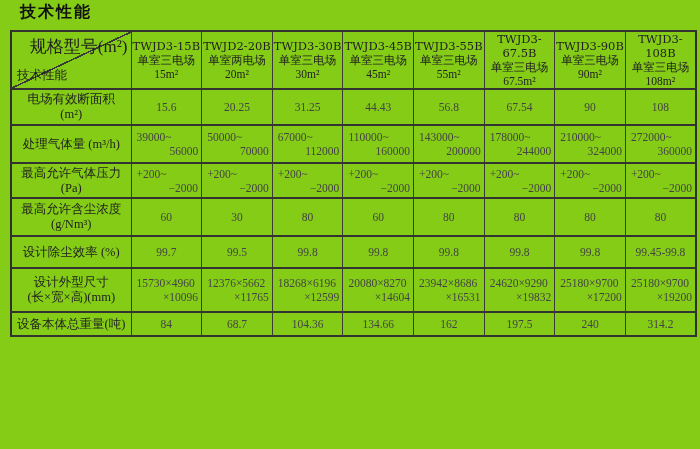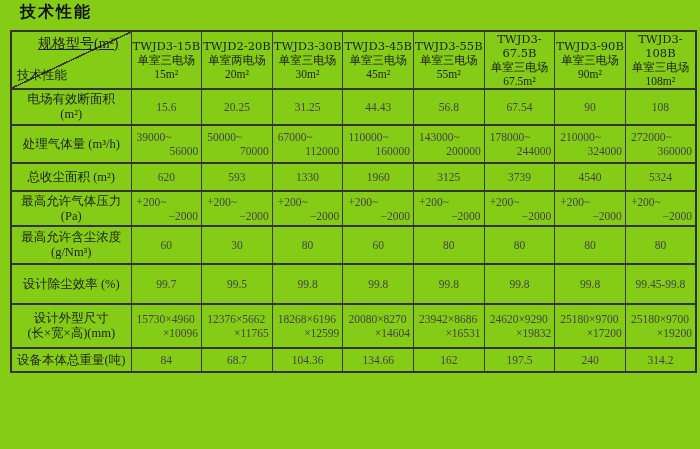--- a/index.html
+++ b/index.html
@@ -31,21 +31,21 @@
   td.cell { font-size:11.5px; line-height:14px; color:#444; }
   td.cell .line1 { text-align:left; padding-left:4px; }
   td.cell .line2 { text-align:right; padding-right:2px; }
   
   td.corner {
     position:relative; padding:0;
     background:linear-gradient(to bottom right,
       transparent calc(50% - 0.8px), #3a3a3a calc(50% - 0.8px),
       #3a3a3a calc(50% + 0.8px), transparent calc(50% + 0.8px));
   }
-  td.corner .tr-text { position:absolute; top:3px; right:12px; font-size:14px; color:#1f1f1f;text-decoration:underline; }
+  td.corner .tr-text { position:absolute; top:3px; right:3px; font-size:17px; color:#1f1f1f; }
   td.corner .bl-text { position:absolute; bottom:4px; left:5px; font-size:12.5px; color:#1f1f1f; }
 </style>
 </head>
 <body>
 
 <div class="page">
   <div class="page-title">技术性能</div>
 
   <table class="spec">
     <colgroup>
@@ -154,33 +154,20 @@
           </td>
           <td class="cell">
             <div class="line1">210000~</div>
             <div class="line2">324000</div>
           </td>
           <td class="cell">
             <div class="line1">272000~</div>
             <div class="line2">360000</div>
           </td>
         </tr>
-        <tr style="height: 28px;">
-          <td class="row-label">
-            <div>总收尘面积 (m²)</div>
-          </td>
-          <td class="cell">620</td>
-          <td class="cell">593</td>
-          <td class="cell">1330</td>
-          <td class="cell">1960</td>
-          <td class="cell">3125</td>
-          <td class="cell">3739</td>
-          <td class="cell">4540</td>
-          <td class="cell">5324</td>
-        </tr>
         <tr style="height: 35px;">
           <td class="row-label">
             <div>最高允许气体压力</div>
             <div>(Pa)</div>
           </td>
           <td class="cell">
             <div class="line1">+200~</div>
             <div class="line2">−2000</div>
           </td>
           <td class="cell">
@@ -219,21 +206,21 @@
           </td>
           <td class="cell">60</td>
           <td class="cell">30</td>
           <td class="cell">80</td>
           <td class="cell">60</td>
           <td class="cell">80</td>
           <td class="cell">80</td>
           <td class="cell">80</td>
           <td class="cell">80</td>
         </tr>
-        <tr style="height: 40px; margin-top: 40px;">
+        <tr style="height: 32px; margin-top: 40px;">
           <td class="row-label">
             <div>设计除尘效率 (%)</div>
           </td>
           <td class="cell">99.7</td>
           <td class="cell">99.5</td>
           <td class="cell">99.8</td>
           <td class="cell">99.8</td>
           <td class="cell">99.8</td>
           <td class="cell">99.8</td>
           <td class="cell">99.8</td>

